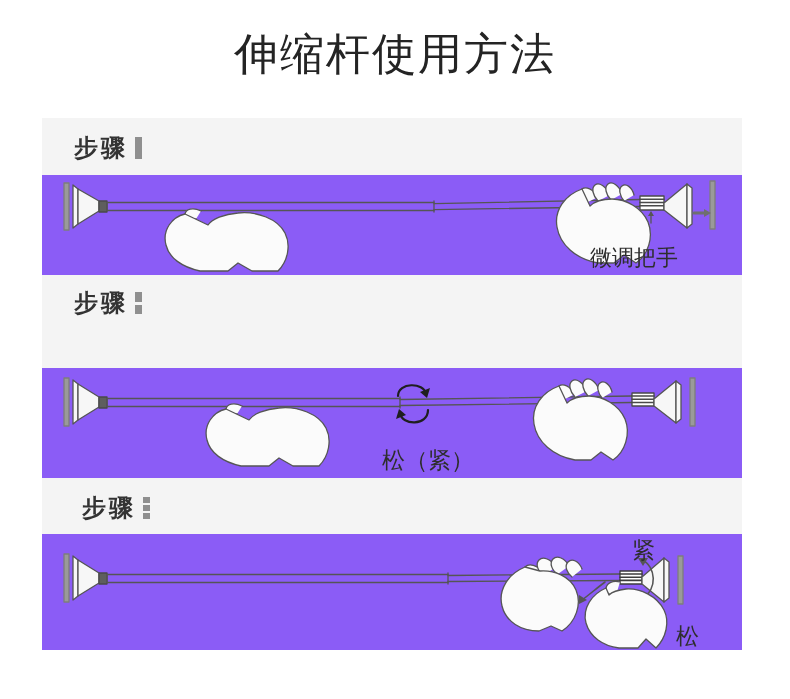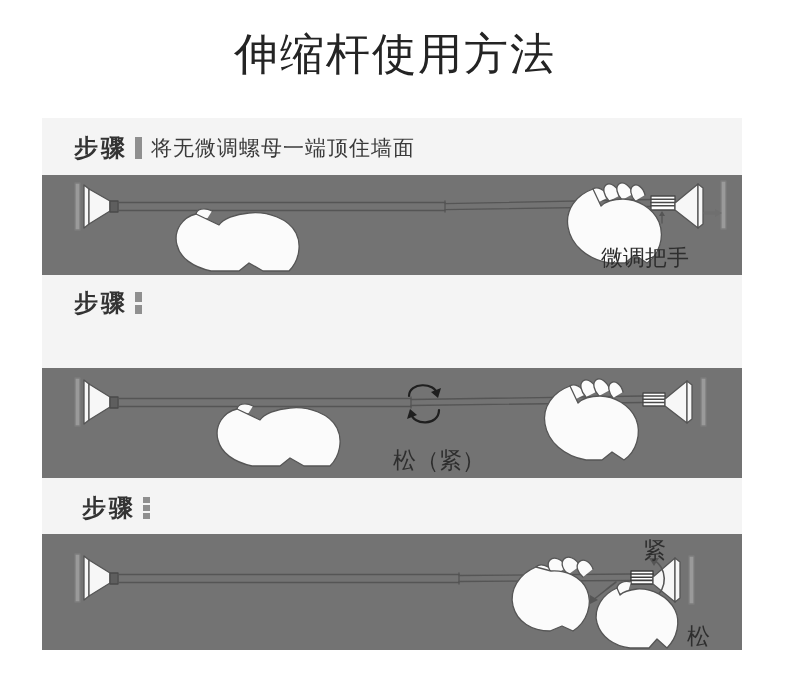--- a/index.html
+++ b/index.html
@@ -21,24 +21,23 @@
     position:absolute;left:42px;top:118px;
     width:700px;height:532px;
     background:#f4f4f4;
   }
   .step-head{
     background:#f4f4f4;
     position:relative;
     box-sizing:border-box;
   }
   .step-body{
-    background:#737373;
+    background:#8b5cf6;
     position:relative;
     overflow:hidden;
-    padding-left:11px;
   }
   .head-line{
     display:flex;align-items:center;
     white-space:nowrap;
   }
   .step-word{
     font-size:24px;font-weight:bold;color:#333333;
     letter-spacing:3px;
   }
   .marker{
@@ -71,21 +70,20 @@
 <div id="page-title">伸缩杆使用方法</div>
 
 <div id="panel">
 
   <div class="step-head" style="height:57px;padding:14px 0 0 32px;">
     <div class="head-line">
       <span class="step-word cjk">步骤</span>
       <span class="marker m1">
           <i></i>
         </span>
-      <span class="head-text cjk">将无微调螺母一端顶住墙面</span>
     </div>
   </div>
 
   <div class="step-body" style="height:100px;">
     <svg width="700" height="100" viewBox="0 0 700 100">
       <g fill="none" stroke="#555555" stroke-width="1.3" stroke-linejoin="round" stroke-linecap="round">
 
         <rect x="22" y="8" width="5" height="47" fill="#9a9a9a" stroke="#7d7d7d"></rect>
 
         <path d="M31 10 L31 53 L36 49 L36 14 Z" fill="#f7f7f7" stroke="#555555"></path>

